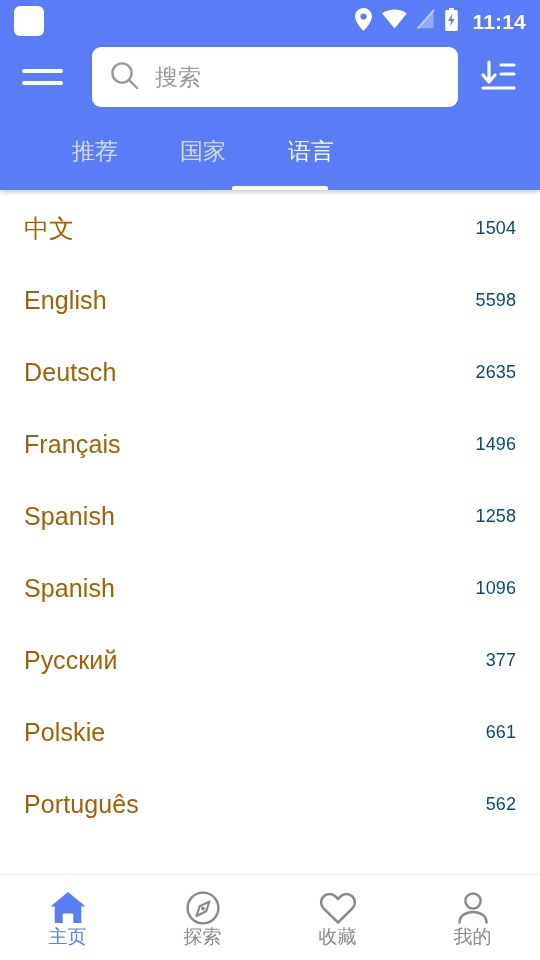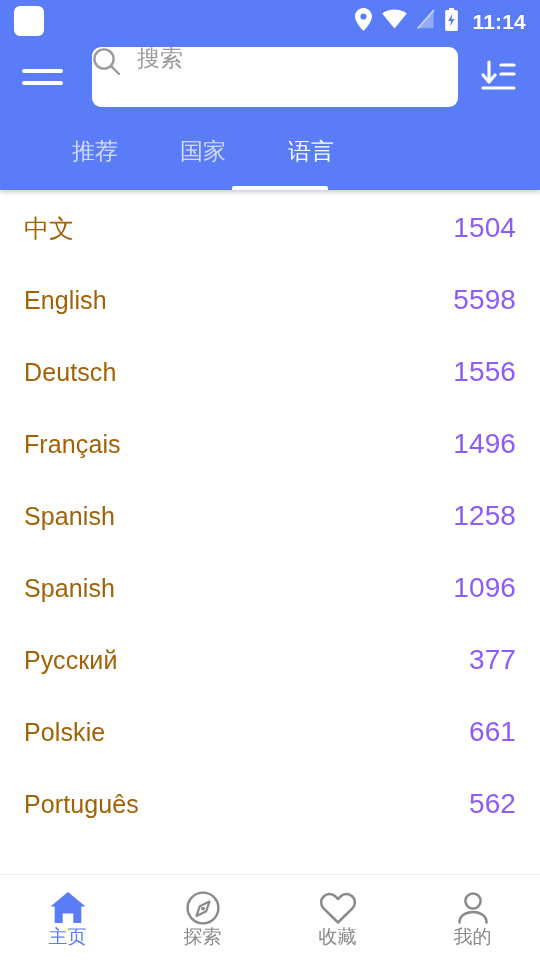--- a/index.html
+++ b/index.html
@@ -67,22 +67,22 @@
     height:4px; width:41px;
     background:#ffffff;
     border-radius:2px;
   }
   .searchbox {
     flex:1 1 auto;
     height:60px;
     margin:0 18px 0 26px;
     background:#ffffff;
     border-radius:9px;
-    display:flex; 
-    padding:0 0;
+    display:flex; align-items:center;
+    padding:0 18px;
     cursor:text;
   }
   .search-icon { flex:0 0 auto; display:block; }
   .search-placeholder {
     margin-left:16px;
     font-size:23px;
     color:#9a9a9a;
     line-height:1;
   }
   .sort-btn {
@@ -131,22 +131,22 @@
     padding:0 24px;
     cursor:pointer;
   }
   .row-label {
     font-size:25px;
     color:#a16207;
     line-height:1;
     letter-spacing:0.1px;
   }
   .row-count {
-    font-size:28px;
-    color:#8b5cf6;
+    font-size:18px;
+    color:#0c4a6e;
     line-height:1;
     letter-spacing:0.1px;
   }
 
   
   .bottomnav {
     flex:0 0 auto;
     height:86px;
     background:#ffffff;
     border-top:1px solid #ededed;
@@ -250,21 +250,21 @@
     <div class="row">
       <span class="row-label">中文</span>
       <span class="row-count">1504</span>
     </div>
     <div class="row">
       <span class="row-label">English</span>
       <span class="row-count">5598</span>
     </div>
     <div class="row">
       <span class="row-label">Deutsch</span>
-      <span class="row-count">1556</span>
+      <span class="row-count">2635</span>
     </div>
     <div class="row">
       <span class="row-label">Français</span>
       <span class="row-count">1496</span>
     </div>
     <div class="row">
       <span class="row-label">Spanish</span>
       <span class="row-count">1258</span>
     </div>
     <div class="row">

